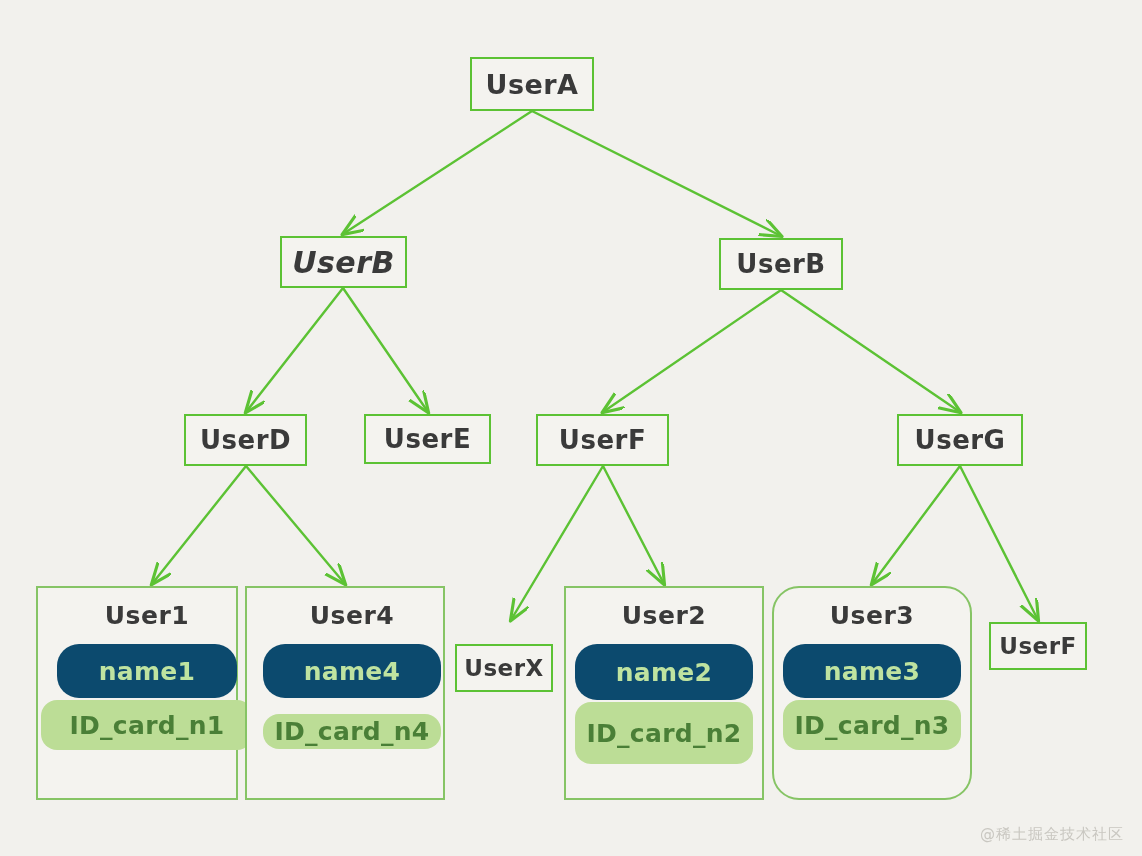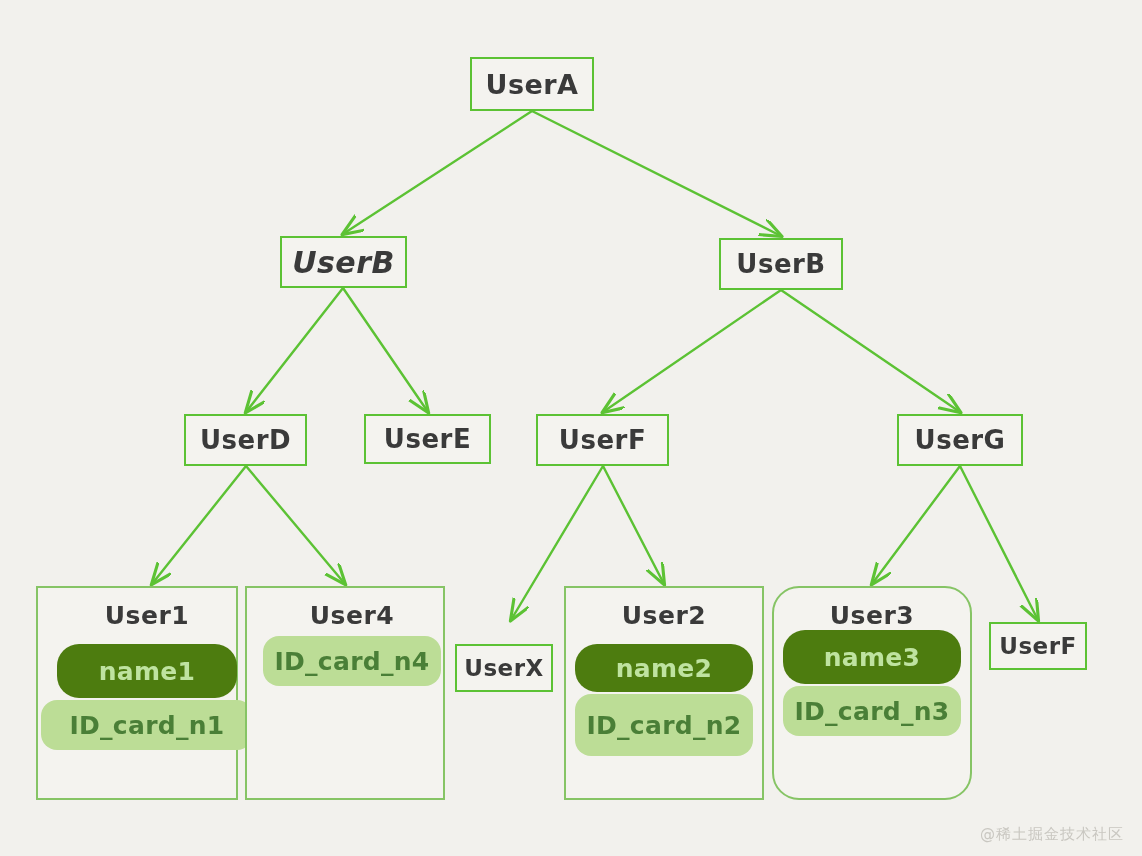--- a/index.html
+++ b/index.html
@@ -65,21 +65,21 @@
     box-sizing: border-box;
     display: flex;
     align-items: center;
     justify-content: center;
     white-space: nowrap;
     font-family: "DejaVu Sans", sans-serif;
     font-weight: 700;
     letter-spacing: 0.3px;
   }
   .pill-name {
-    background: #4d7c0f;
+    background: #0c4a6e;
     color: #bfe3a0;
     border-radius: 22px;
     font-size: 25px;
   }
   .pill-id {
     background: #bcdd96;
     color: #4a7f37;
     border-radius: 16px;
     font-size: 25px;
   }
@@ -150,28 +150,29 @@
       </div>
     </div>
   <div id="leaves-layer">
       <div class="leaf-card" style="left: 36px; top: 586px; width: 202px; height: 214px; border-color: rgb(134, 196, 101); padding-left: 20px;">
         <div class="leaf-title">User1</div>
         <div class="pill pill-name" style="width: 180px; height: 54px; margin-top: 14px;">name1</div>
         <div class="pill pill-id" style="width: 212px; height: 50px; margin-top: 2px;">ID_card_n1</div>
       </div>
       <div class="leaf-card" style="left: 245px; top: 586px; width: 200px; height: 214px; border-color: rgb(134, 196, 101); padding-left: 14px;">
         <div class="leaf-title">User4</div>
-        <div class="pill pill-id" style="width: 178px; height: 50px; margin-top: 6px;">ID_card_n4</div>
+        <div class="pill pill-name" style="width: 178px; height: 54px; margin-top: 14px;">name4</div>
+        <div class="pill pill-id" style="width: 178px; height: 35px; margin-top: 16px;">ID_card_n4</div>
       </div>
       <div class="leaf-card" style="left: 564px; top: 586px; width: 200px; height: 214px; border-color: rgb(134, 196, 101);">
         <div class="leaf-title">User2</div>
-        <div class="pill pill-name" style="width: 178px; height: 48px; margin-top: 14px;">name2</div>
+        <div class="pill pill-name" style="width: 178px; height: 56px; margin-top: 14px;">name2</div>
         <div class="pill pill-id" style="width: 178px; height: 62px; margin-top: 2px;">ID_card_n2</div>
       </div>
       <div class="leaf-card" style="left: 772px; top: 586px; width: 200px; height: 214px; border-color: rgb(134, 196, 101); border-radius: 27px;">
         <div class="leaf-title">User3</div>
-        <div class="pill pill-name" style="width: 178px; height: 54px; ">name3</div>
+        <div class="pill pill-name" style="width: 178px; height: 54px; margin-top: 14px;">name3</div>
         <div class="pill pill-id" style="width: 178px; height: 50px; margin-top: 2px;">ID_card_n3</div>
       </div>
     </div>
 
   <div class="watermark">@稀土掘金技术社区</div>
 </div>
 
 </body></html>

